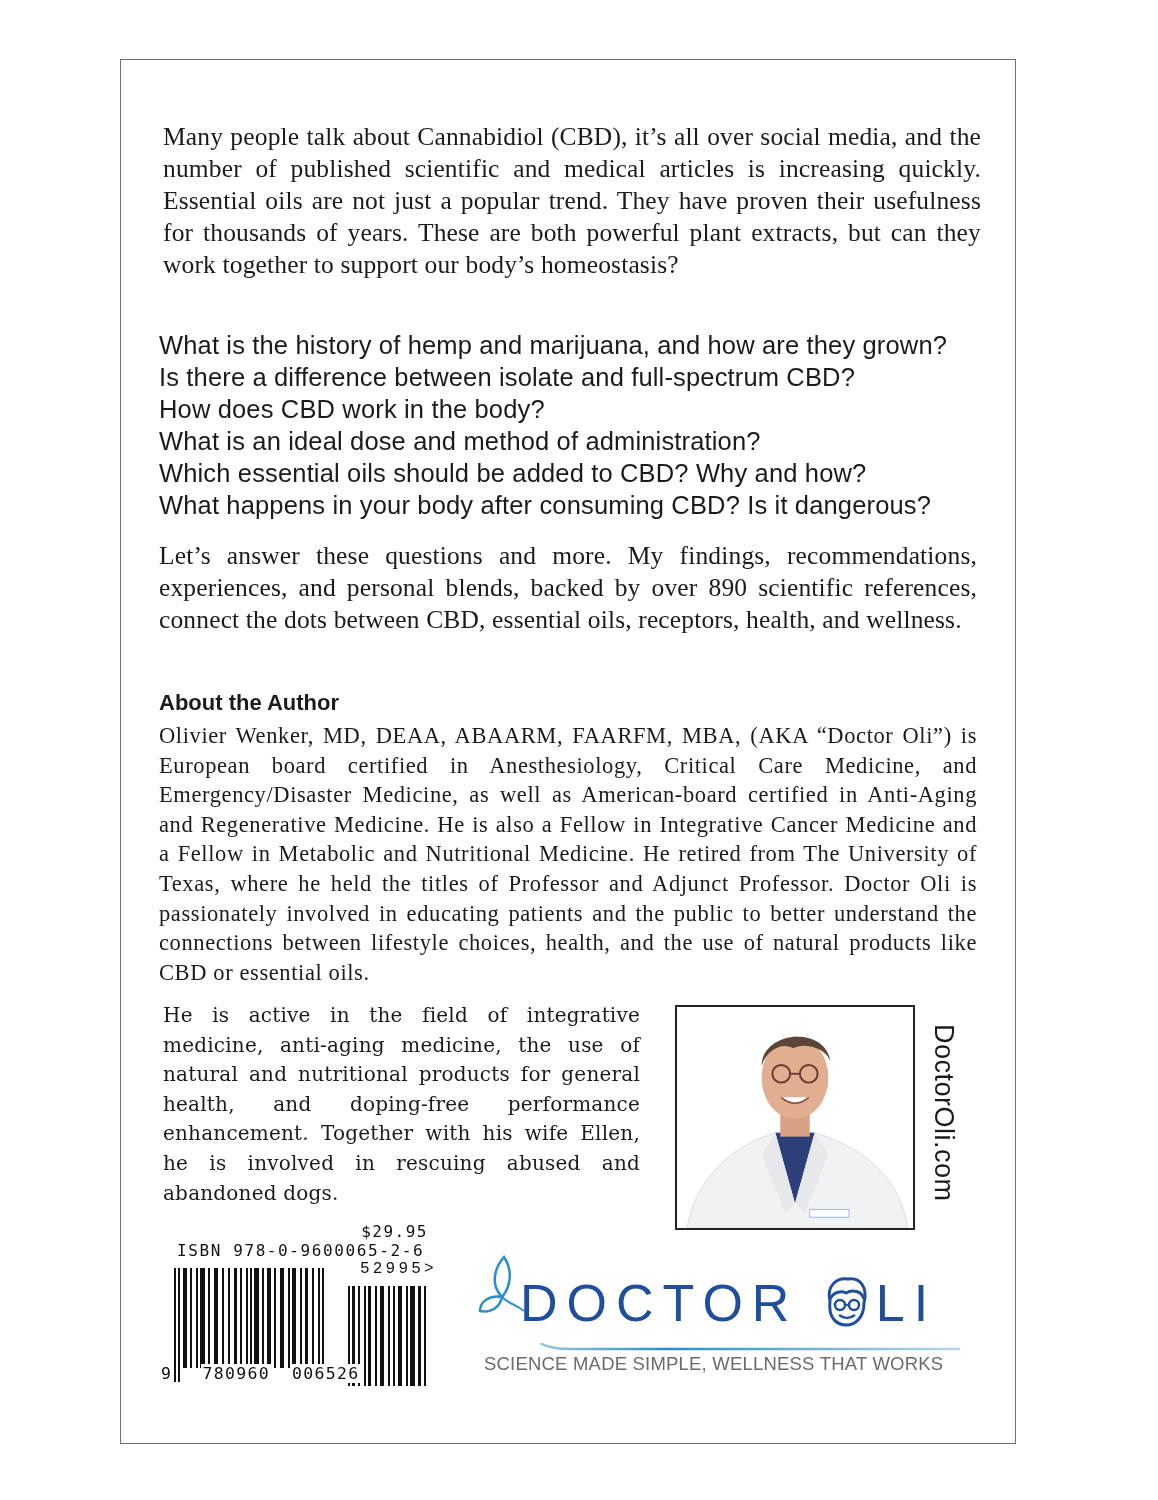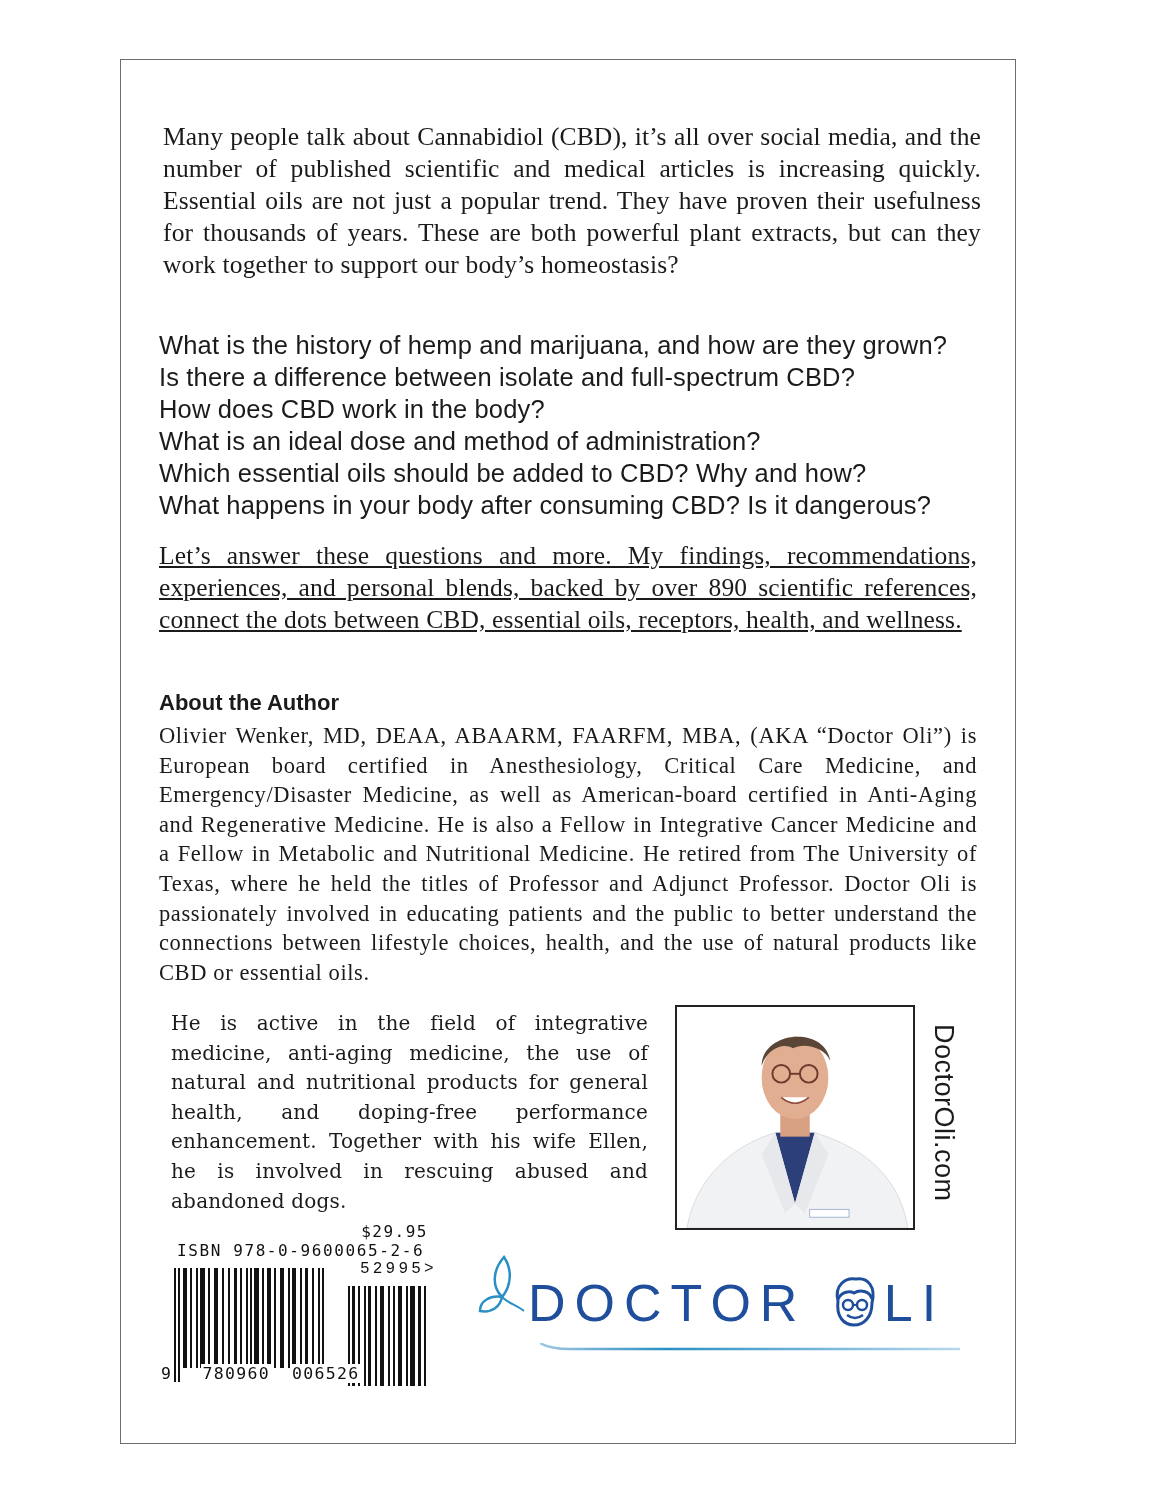--- a/index.html
+++ b/index.html
@@ -41,21 +41,21 @@
     left: 159px;
     top: 329px;
     width: 818px;
     font-family: Liberation Sans, sans-serif;
     font-size: 25.5px;
     line-height: 32px;
     color: #1b1b1b;
     letter-spacing: 0.15px;
   }
   .questions div { white-space: nowrap; }
-  .para.p3 { top: 540px; text-decoration: underline; }
+  .para.p3 { top: 540px; }
   .about-title {
     position: absolute;
     left: 159px;
     top: 690px;
     font-family: "Liberation Sans", "DejaVu Sans", sans-serif;
     font-size: 22px;
     font-weight: bold;
     color: #1b1b1b;
   }
   .bio {
@@ -179,21 +179,20 @@
     position: absolute;
     left: 42px;
     top: 30px;
     font-family: "Liberation Sans", "DejaVu Sans", sans-serif;
     font-size: 52px;
     letter-spacing: 9px;
     color: #1f4f9c;
     font-weight: normal;
     line-height: 56px;
     white-space: nowrap;
-    margin-left: 8px;
   }
   .logo-word .o-face {
     display: inline-block;
     width: 48px;
     height: 52px;
     vertical-align: -6px;
     margin-right: 6px;
   }
   .logo-leaf {
     position: absolute;
@@ -235,21 +234,21 @@
   <div>Which essential oils should be added to CBD? Why and how?</div>
   <div>What happens in your body after consuming CBD? Is it dangerous?</div>
 </div>
 
 <p class="para p3" style="margin:0">Let’s answer these questions and more. My findings, recommendations, experiences, and personal blends, backed by over 890 scientific references, connect the dots between CBD, essential oils, receptors, health, and wellness.</p>
 
 <div class="about-title">About the Author</div>
 
 <p class="bio" style="margin:0">Olivier Wenker, MD, DEAA, ABAARM, FAARFM, MBA, (AKA “Doctor Oli”) is European board certified in Anesthesiology, Critical Care Medicine, and Emergency/Disaster Medicine, as well as American-board certified in Anti-Aging and Regenerative Medicine. He is also a Fellow in Integrative Cancer Medicine and a Fellow in Metabolic and Nutritional Medicine. He retired from The University of Texas, where he held the titles of Professor and Adjunct Professor. Doctor Oli is passionately involved in educating patients and the public to better understand the connections between lifestyle choices, health, and the use of natural products like CBD or essential oils.</p>
 
-<p class="bio2" style="margin:12px">He is active in the field of integrative medicine, anti-aging medicine, the use of natural and nutritional products for general health, and doping-free performance enhancement. Together with his wife Ellen, he is involved in rescuing abused and abandoned dogs.</p>
+<p class="bio2" style="margin:4px">He is active in the field of integrative medicine, anti-aging medicine, the use of natural and nutritional products for general health, and doping-free performance enhancement. Together with his wife Ellen, he is involved in rescuing abused and abandoned dogs.</p>
 
 <div class="photo">
   <svg viewBox="0 0 240 225">
     <rect width="240" height="225" fill="#ffffff"></rect>
 
     <path d="M10 225 C 20 170, 60 140, 100 128 L 140 128 C 180 140, 225 165, 235 225 Z" fill="#f1f2f4" stroke="#d9dbe0" stroke-width="1"></path>
 
     <path d="M100 128 L 120 200 L 140 128 Z" fill="#2c3f78"></path>
 
     <path d="M100 128 L 86 150 L 110 210 L 120 200 Z" fill="#e6e8ec"></path>
@@ -352,13 +351,14 @@
   <svg class="logo-line" viewBox="0 0 420 8" preserveAspectRatio="none">
     <defs>
       <linearGradient id="lg" x1="0" x2="1" y1="0" y2="0">
         <stop offset="0" stop-color="#9fc7e0"></stop>
         <stop offset="0.3" stop-color="#2a8fc4"></stop>
         <stop offset="1" stop-color="#b8d8ec"></stop>
       </linearGradient>
     </defs>
     <path d="M0 0 Q 10 6, 30 6 L 420 6" fill="none" stroke="url(#lg)" stroke-width="2.5"></path>
   </svg>
+  <div class="tagline">SCIENCE MADE SIMPLE, WELLNESS THAT WORKS</div>
 </div>
 
 </body></html>

